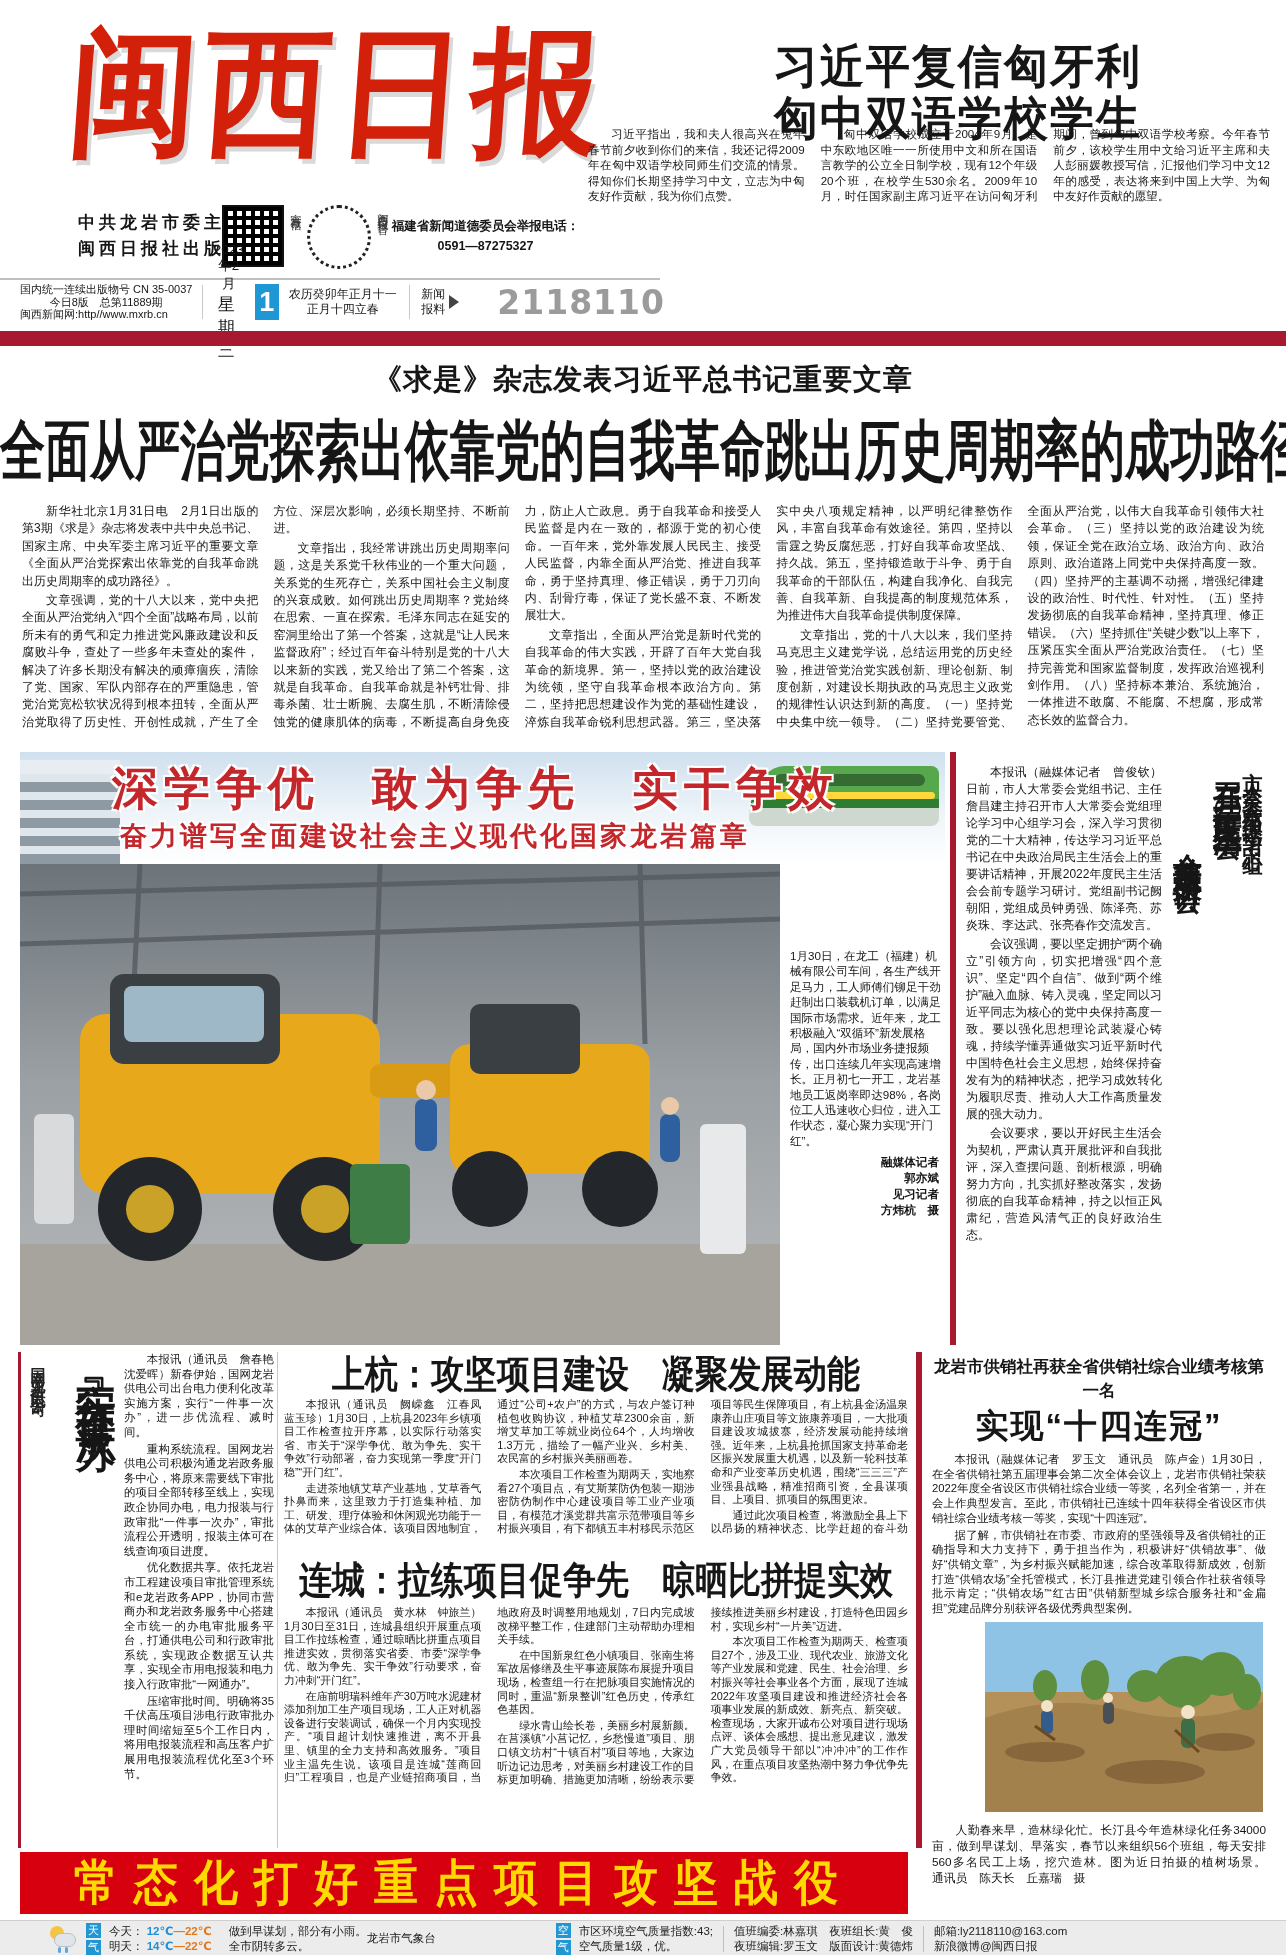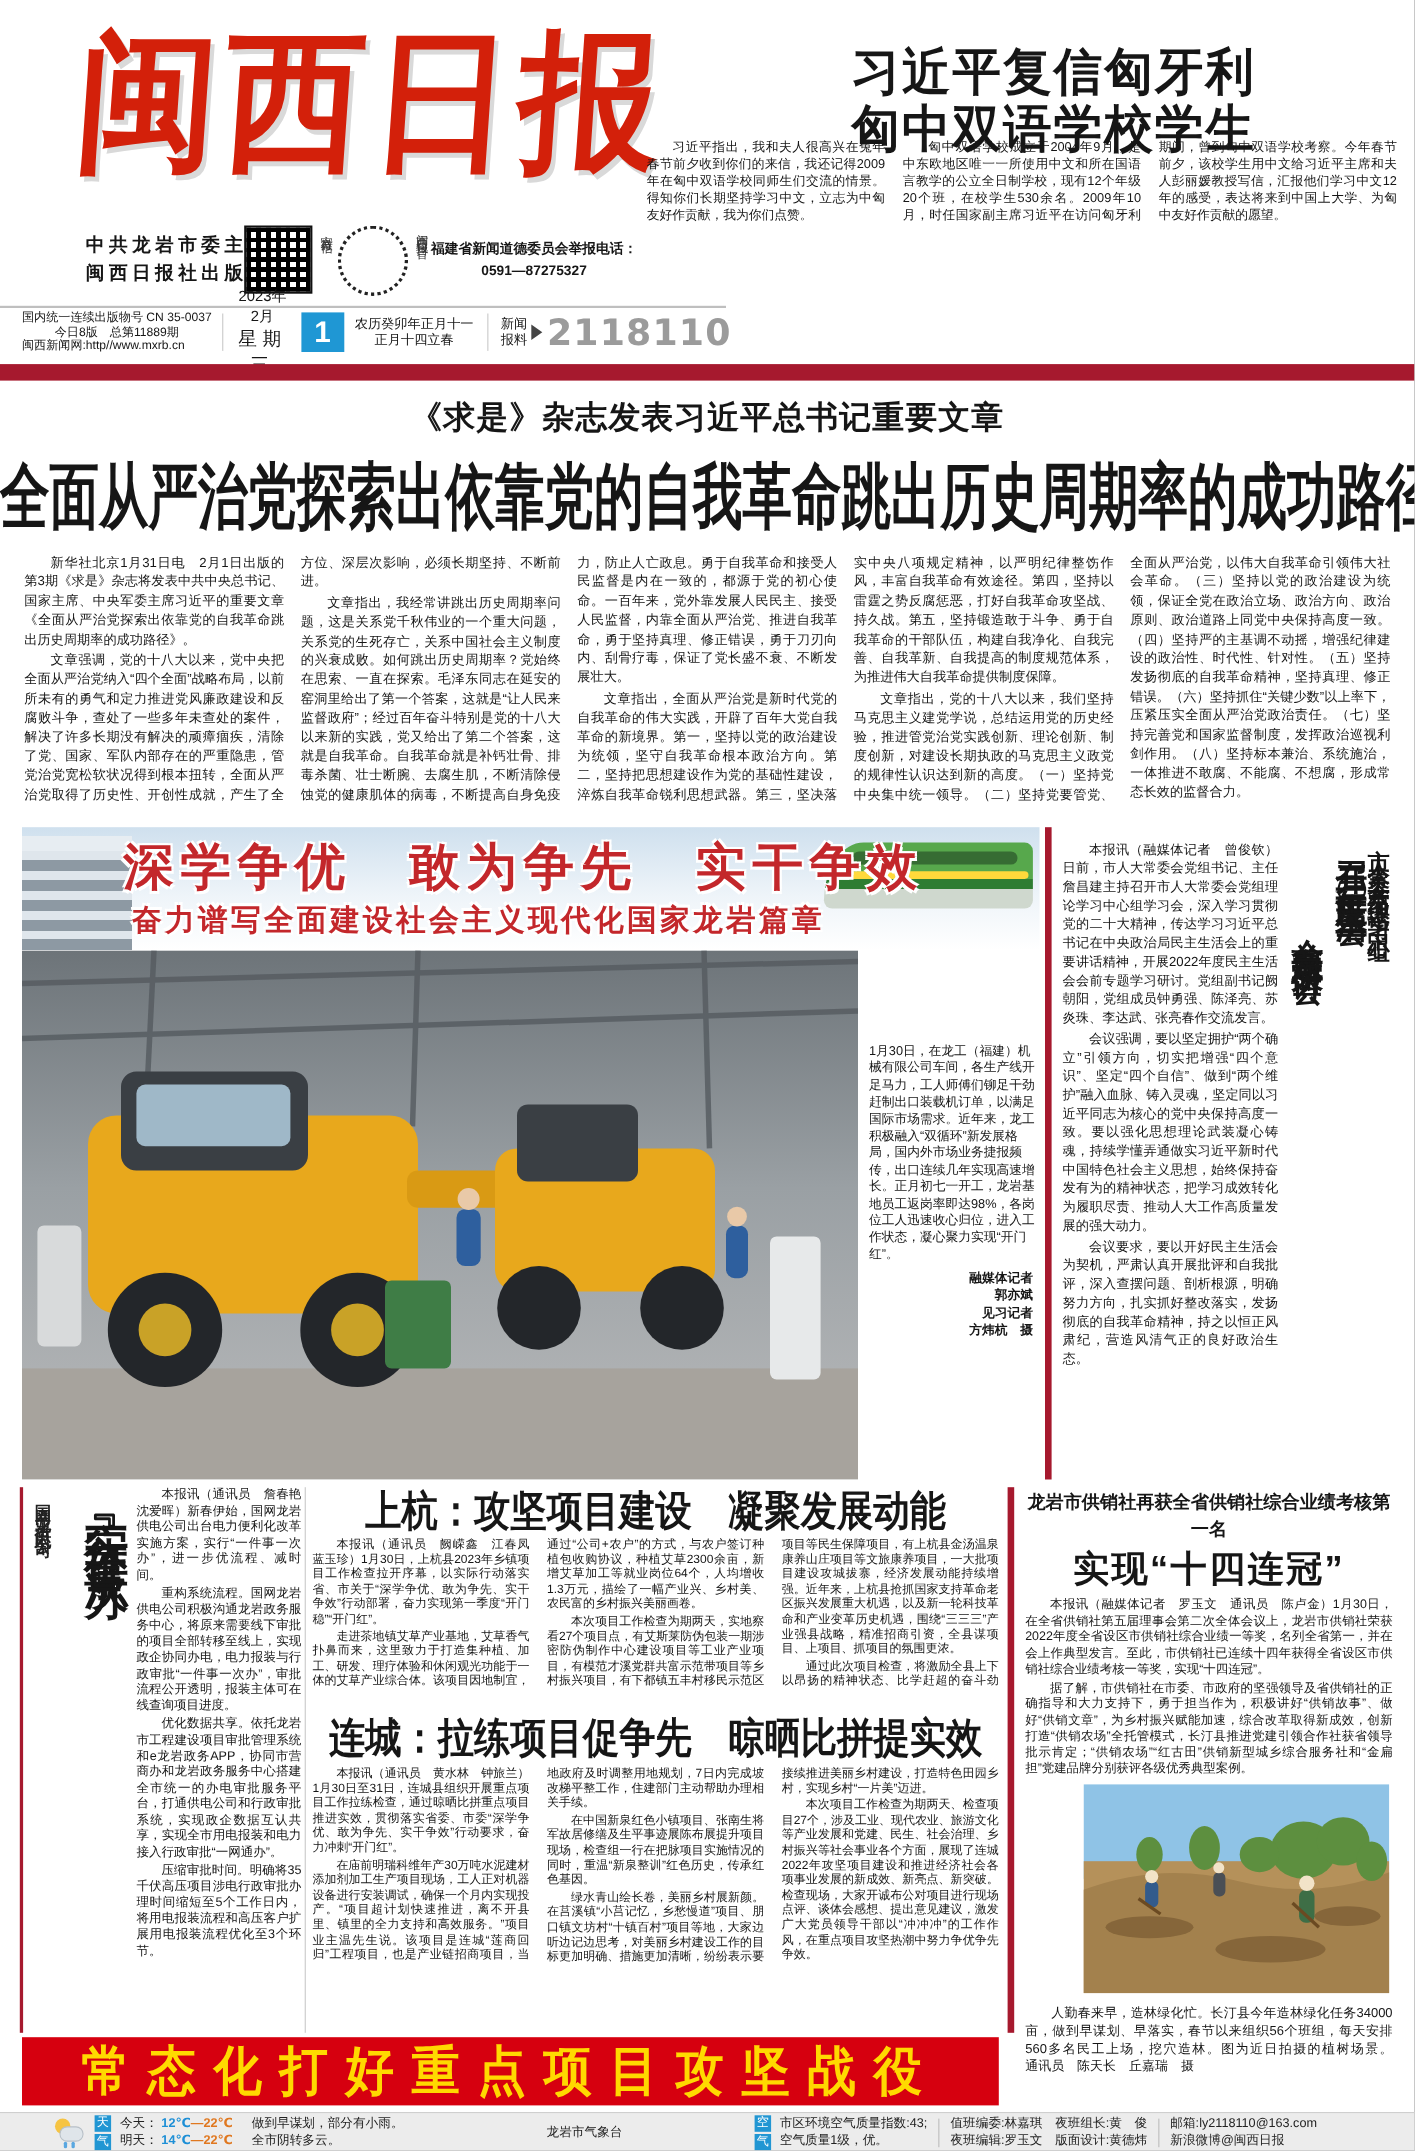--- a/index.html
+++ b/index.html
@@ -24,21 +24,21 @@
   .dycode{width:58px;height:58px;border-radius:50%;border:3px dotted #222;background:#fff;
       display:flex;align-items:center;justify-content:center;font-size:9px;color:#c00;}
   .qrlabel{writing-mode:vertical-rl;font-size:11px;color:#333;letter-spacing:2px;}
   .phone{font-size:12.5px;font-weight:bold;text-align:center;line-height:20px;}
   
   .tr-headline{font-size:44px;font-weight:900;line-height:52px;text-align:center;letter-spacing:2px;
                transform:scaleY(1.05);}
   .smallbody{font-size:11.6px;line-height:15.6px;}
   .dateliner{font-size:11px;line-height:12.8px;white-space:nowrap;}
   .bluebox{background:#1f97d4;color:#fff;font-weight:bold;display:flex;align-items:center;justify-content:center;}
-  .hotline-num{font-size:33px;font-weight:900;color:#9b9b9b;letter-spacing:1px;font-family:"DejaVu Sans",sans-serif;}
+  .hotline-num{font-size:33px;font-weight:900;color:#9b9b9b;letter-spacing:1px;font-family:"DejaVu Sans",sans-serif;margin-left:34px;}
   
   .kicker{font-size:29px;font-weight:bold;text-align:center;letter-spacing:1px;}
   .lead-headline{font-size:45px;font-weight:900;text-align:center;white-space:nowrap;
                  transform:scaleY(1.45);transform-origin:center top;letter-spacing:0px;}
   .leadbody{font-size:12px;line-height:17.4px;}
   
   .banner{background:linear-gradient(180deg,#cfe0ee 0%,#eef4f9 55%,#ffffff 100%);overflow:hidden;}
   .banner-t1{font-size:46px;font-weight:900;color:#c3272b;letter-spacing:6px;white-space:nowrap;
              text-shadow:2px 2px 0 #fff,-2px -2px 0 #fff,2px -2px 0 #fff,-2px 2px 0 #fff;}
   .banner-t2{font-size:27px;font-weight:900;color:#c3272b;letter-spacing:3px;white-space:nowrap;
@@ -317,21 +317,21 @@
         <span>今天：</span>
         <span class="t-blue">12℃</span><span class="t-orange">—22℃</span>
         <span style="margin-left:14px;">做到早谋划，部分有小雨。</span>
       </div>
       <div>
         <span>明天：</span>
         <span class="t-blue">14℃</span><span class="t-orange">—22℃</span>
         <span style="margin-left:14px;">全市阴转多云。</span>
       </div>
     </div>
-    <div style="margin-left:130px;">龙岩市气象台</div>
+    <div style="">龙岩市气象台</div>
     <div class="wlabel" style="margin-left:120px;">
       <span>空</span>
       <span>气</span>
     </div>
     <div class="fcol">
       <div>市区环境空气质量指数:43;</div>
       <div>空气质量1级，优。</div>
     </div>
     <div class="fsep"></div>
     <div class="fcol">

